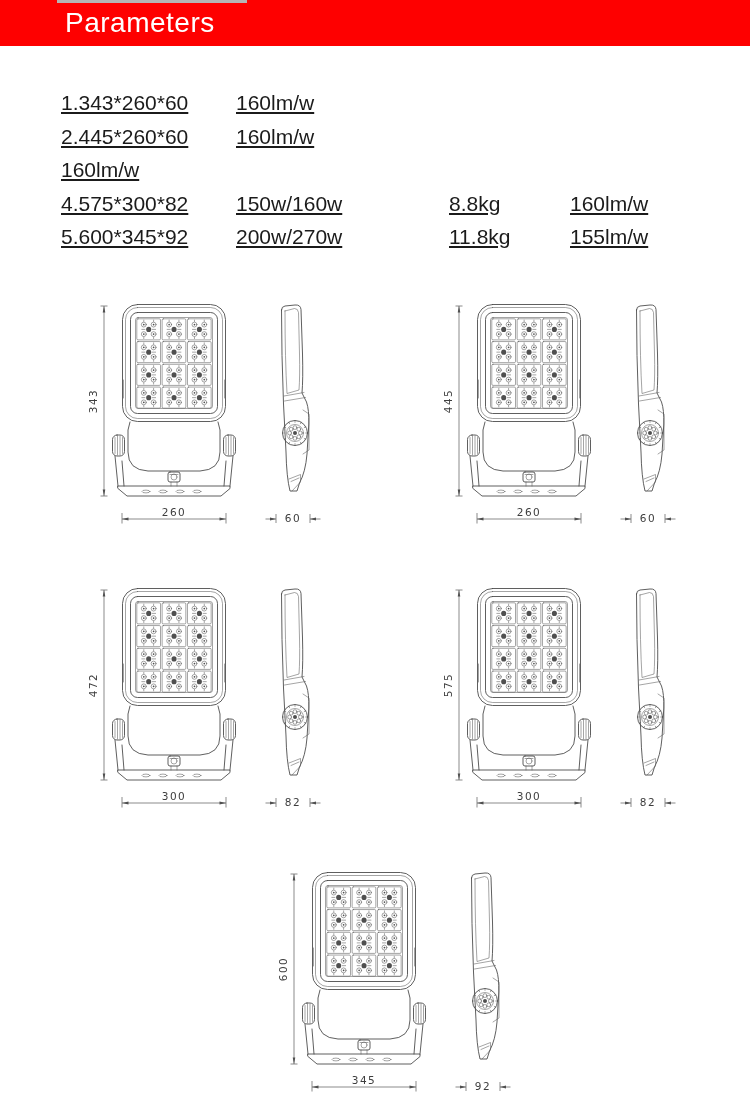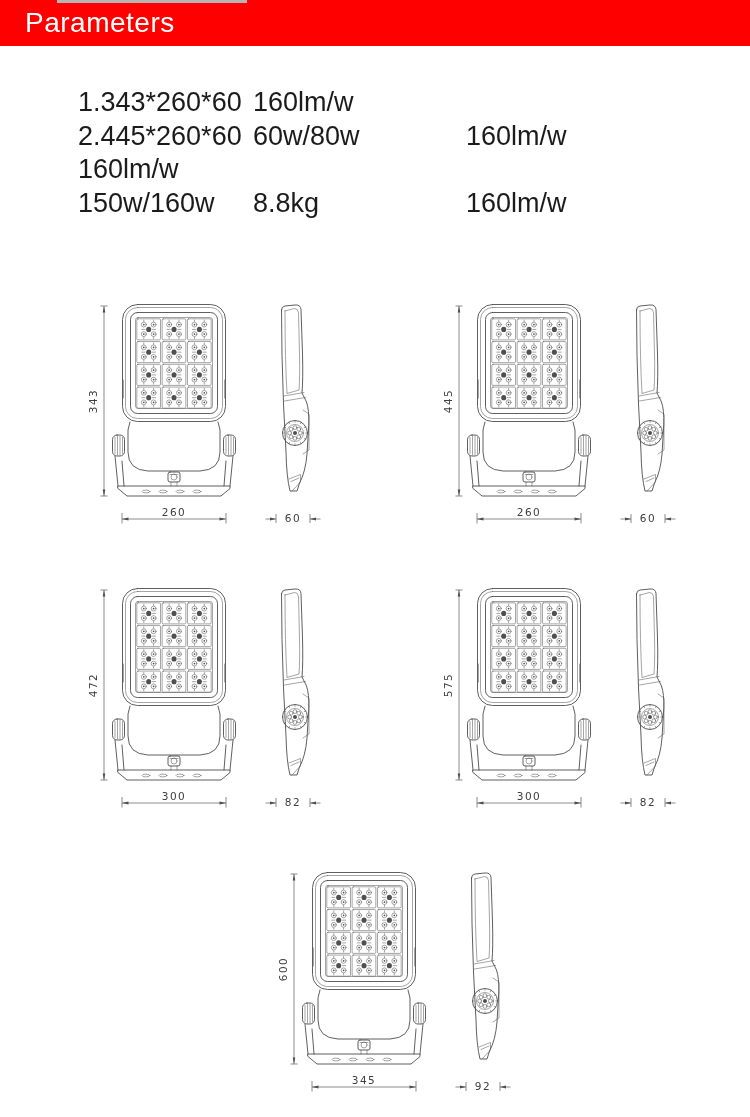--- a/index.html
+++ b/index.html
@@ -8,28 +8,29 @@
     font-family:"Liberation Sans",sans-serif;overflow:hidden;
   }
   
   .header{
     position:absolute;left:0;top:0;width:750px;height:46px;background:#fe0000;
   }
   .header .title{
     display:block;padding-left:25px;line-height:46px;color:#ffffff;
     font-size:28px;font-weight:400;letter-spacing:.5px;
     font-family:"Liberation Sans",sans-serif;
+    margin-left:40px;
   }
   .header-top-line{
     position:absolute;left:57px;top:0;width:190px;height:3px;background:#b5b5b5;
   }
   
   .spec-table{
-    position:absolute;left:78px;top:86px;color:#1b1b1b;
-    font-size:27px;line-height:33.5px;
+    position:absolute;left:61px;top:86px;color:#1b1b1b;
+    font-size:21px;line-height:33.5px;text-decoration:underline;
   }
   .spec-row{display:grid;grid-template-columns:175px 213px 121px auto;}
   .spec-row span{white-space:nowrap;}
   
   .drawing{position:absolute;width:264px;height:236px;}
   .d0{left:80px;top:296px;}
   .d1{left:435px;top:296px;}
   .d2{left:80px;top:580px;}
   .d3{left:435px;top:580px;}
   .d4{left:270px;top:864px;}
@@ -52,30 +53,36 @@
   </div>
   <div class="header-top-line"></div>
 
   <div class="spec-table">
     <div class="spec-row">
       <span>1.343*260*60</span>
       <span>160lm/w</span>
     </div>
     <div class="spec-row">
       <span>2.445*260*60</span>
-      <span>60w/80w</span>
-      <span>160lm/w</span>
-    </div>
-    <div class="spec-row">
-      <span>160lm/w</span>
-    </div>
-    <div class="spec-row">
+      <span>160lm/w</span>
+    </div>
+    <div class="spec-row">
+      <span>160lm/w</span>
+    </div>
+    <div class="spec-row">
+      <span>4.575*300*82</span>
       <span>150w/160w</span>
       <span>8.8kg</span>
       <span>160lm/w</span>
+    </div>
+    <div class="spec-row">
+      <span>5.600*345*92</span>
+      <span>200w/270w</span>
+      <span>11.8kg</span>
+      <span>155lm/w</span>
     </div>
   </div>
 
   <svg width="0" height="0" style="position:absolute" aria-hidden="true">
     <defs>
 
       <g id="g-cell">
         <rect class="thin" x="0.8" y="0.8" width="23.7" height="21.1" rx="1.2"></rect>
         <circle class="thin" cx="7.8" cy="6.6" r="2.45"></circle>
           <circle class="fdark" cx="7.8" cy="6.6" r="0.85"></circle>

